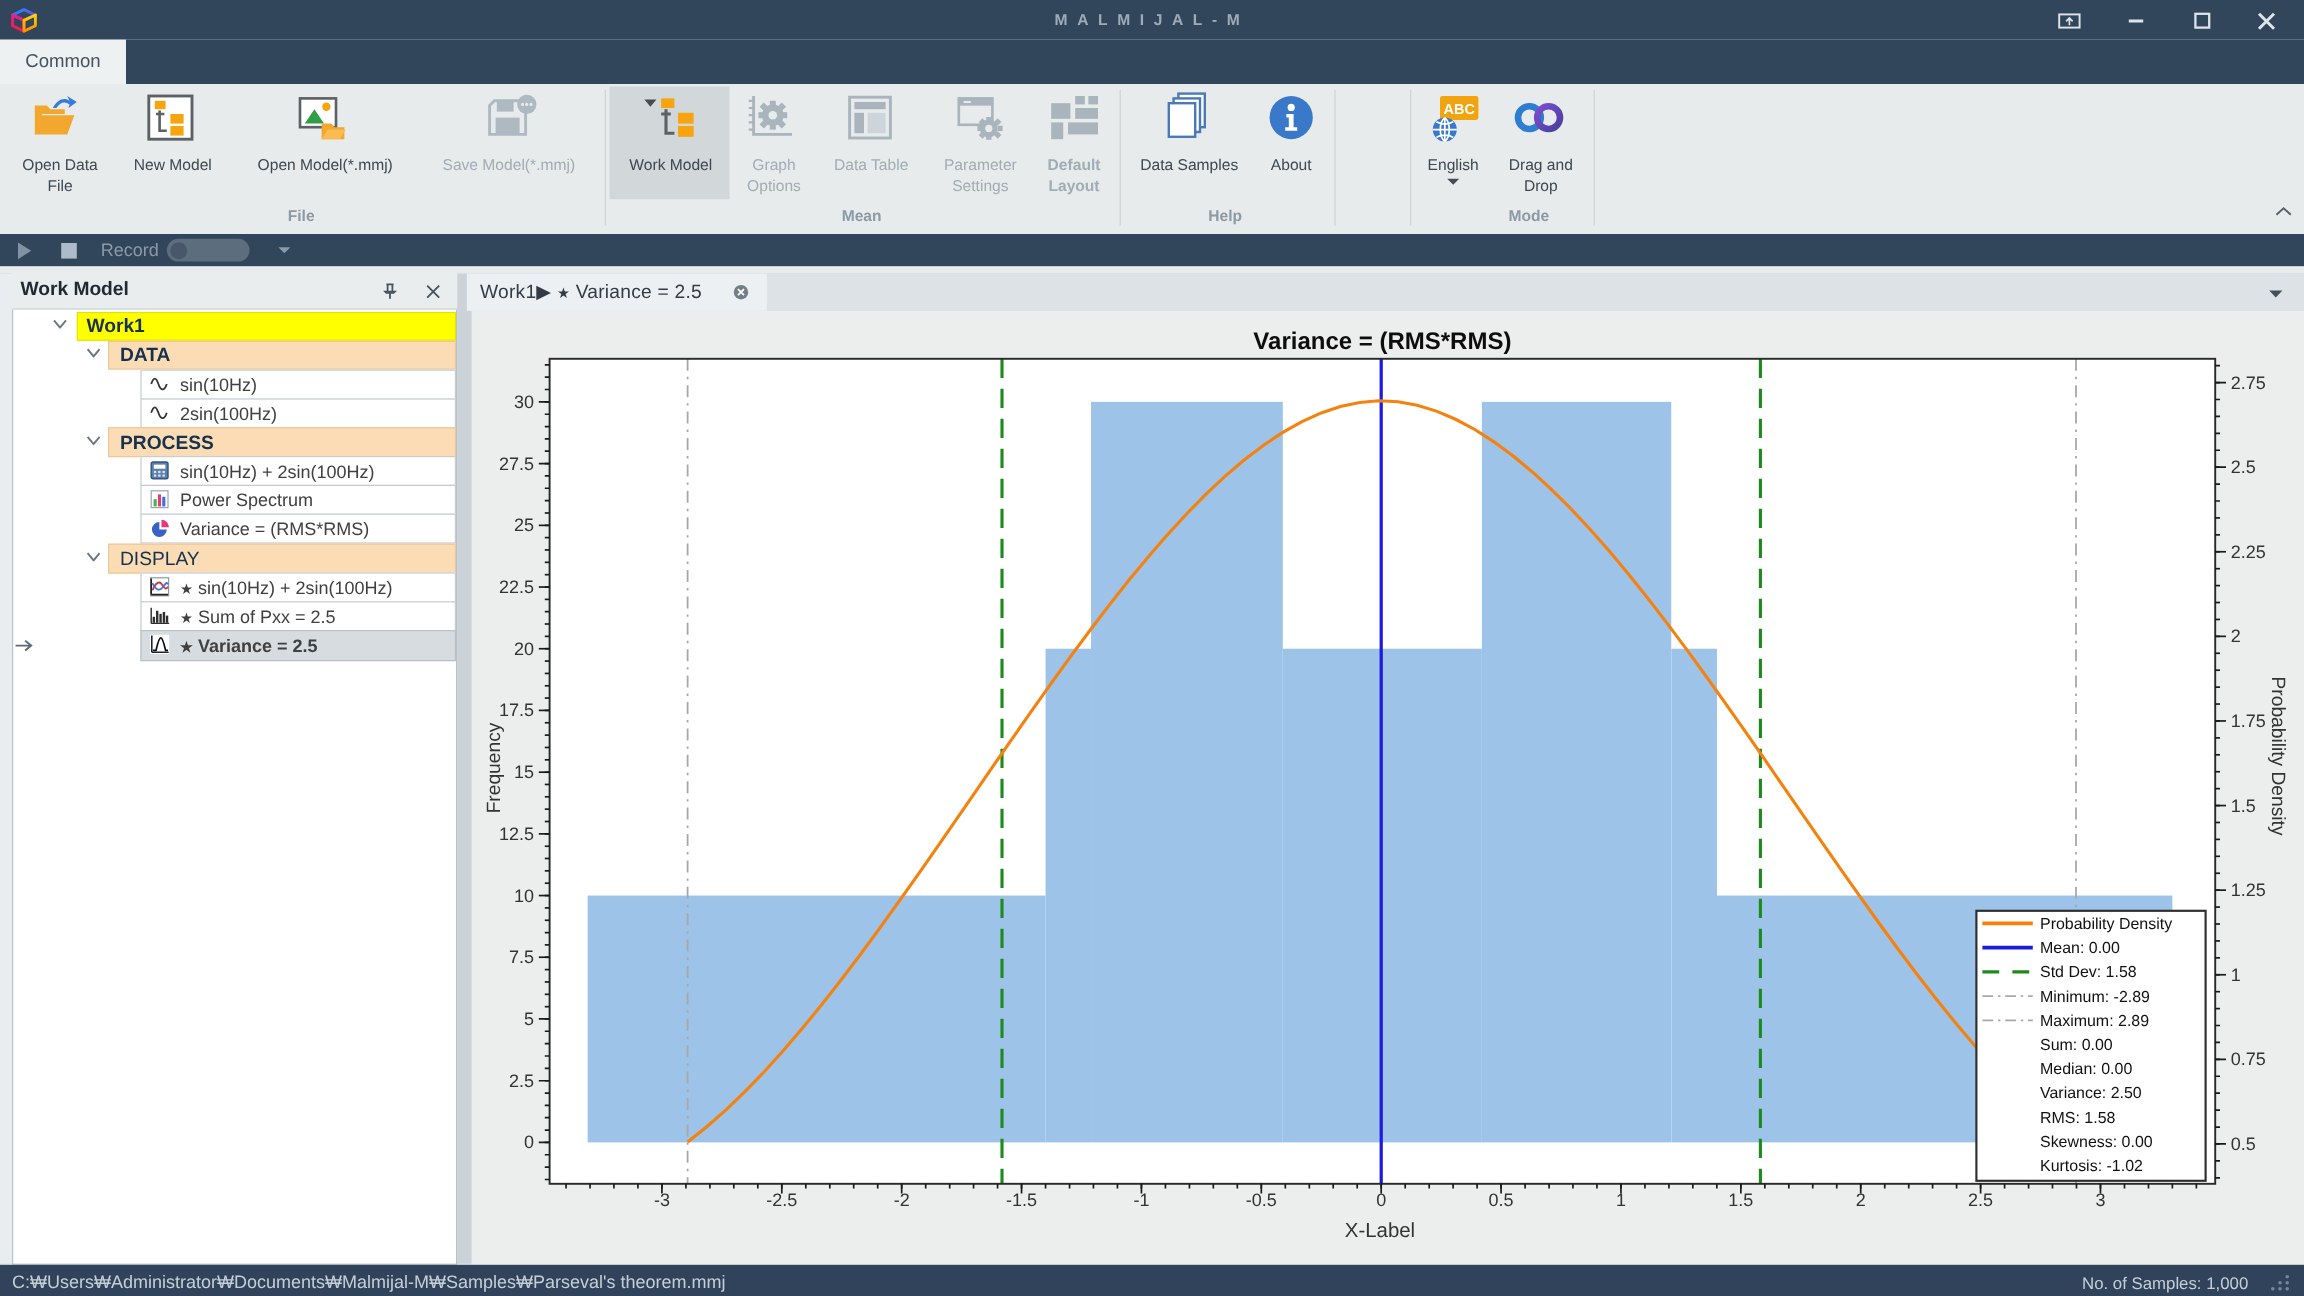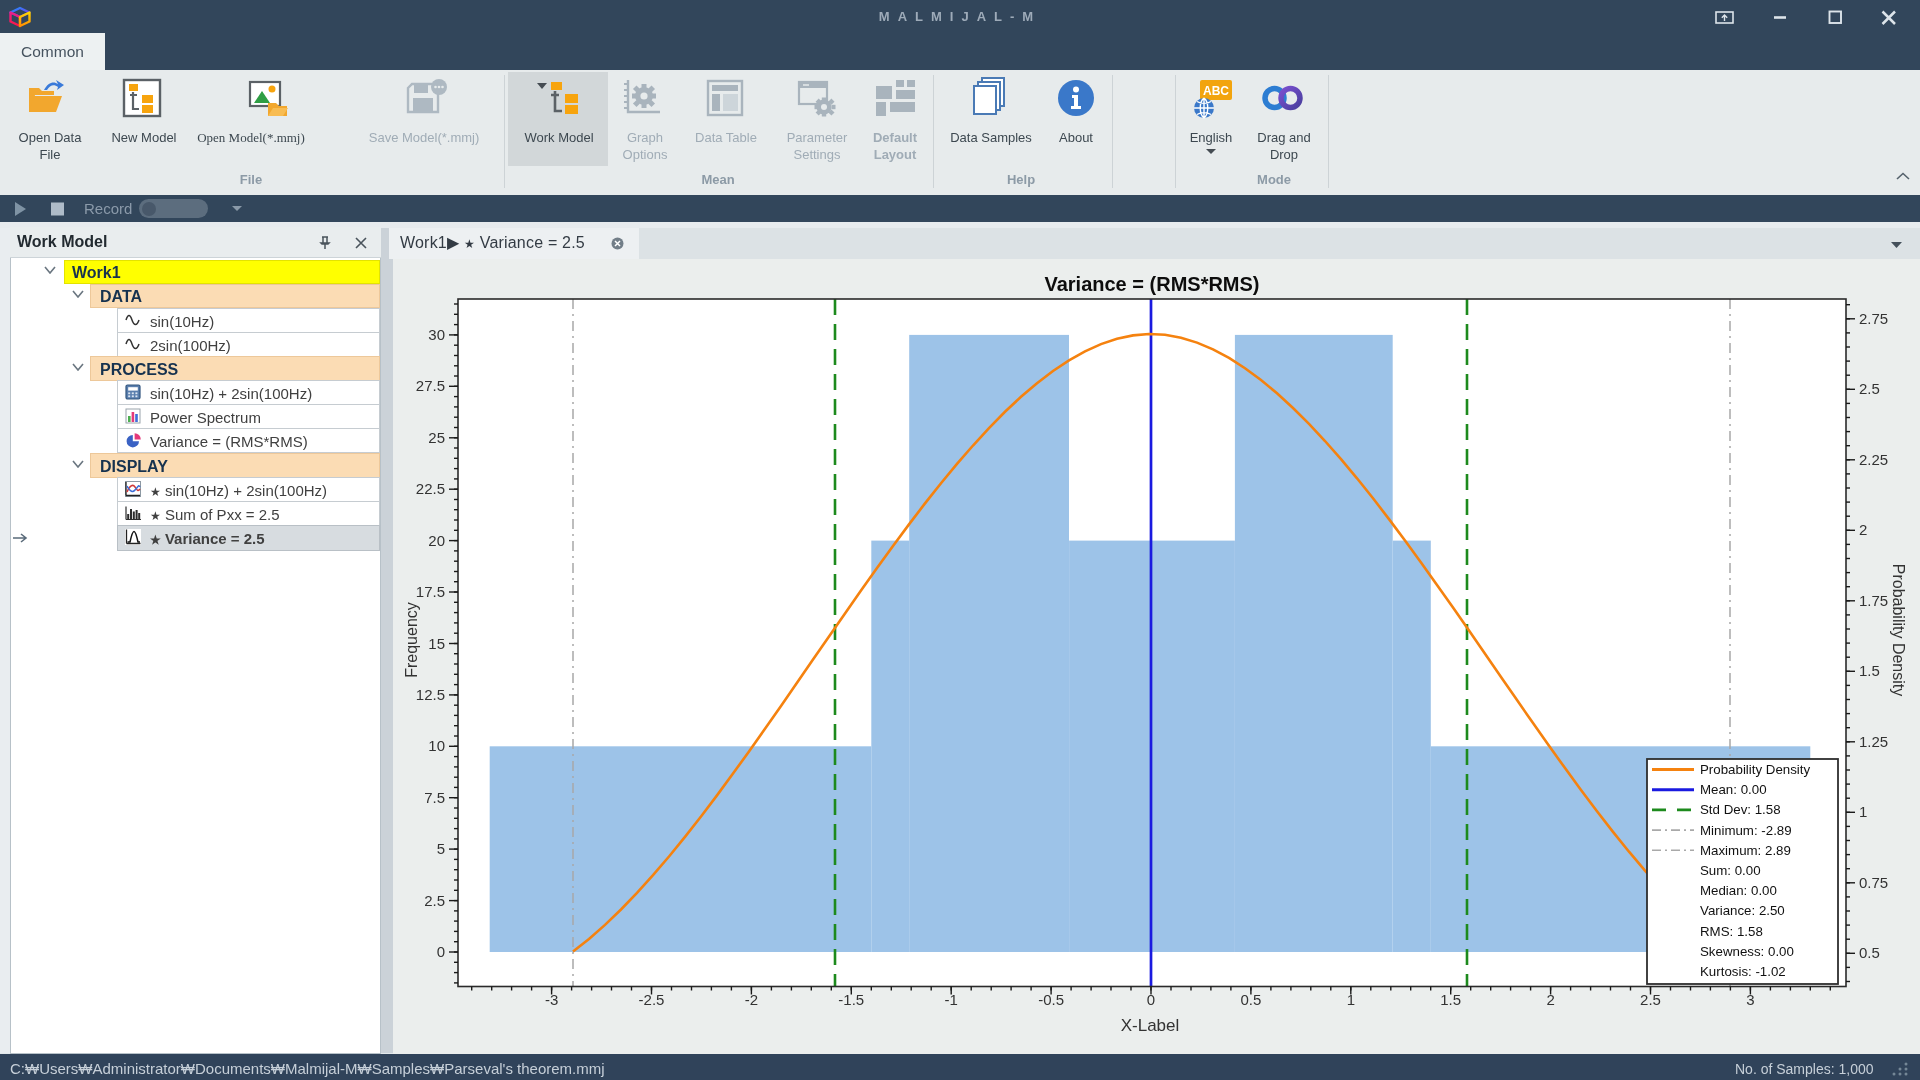--- a/index.html
+++ b/index.html
@@ -102,21 +102,21 @@
 </svg>
 <div class="rlabel" style="left:98px; top:129px; width:92px;">New Model</div>
 
 <svg class="abs" style="left:246px; top:78px;" width="42" height="40" viewBox="0 0 42 40">
  <rect x="4" y="4" width="30" height="24" fill="#fff" stroke="#5b6166" stroke-width="2.2"></rect>
  <circle cx="26" cy="11" r="3.5" fill="#f7a40e"></circle>
  <path d="M8 25 L16 13 L24 25 Z" fill="#2f9e44"></path>
  <path d="M22 28 L22 25 L30 25 L33 28 L41 28 L41 38 L22 38 Z" fill="#f2a72e"></path>
  <path d="M22 38 L27 30 L42 30 L37 38 Z" fill="#f8bc52"></path>
 </svg>
-<div class="rlabel" style="left:181px; top:129px; width:140px;font-family:Liberation Serif, serif;">Open Model(*.mmj)</div>
+<div class="rlabel" style="left:201px; top:129px; width:140px;">Open Model(*.mmj)</div>
 
 <svg class="abs" style="left:404px; top:78px;" width="44" height="40" viewBox="0 0 44 40">
  <path d="M4 10 L8 6 L30 6 L34 10 L34 34 L4 34 Z" fill="none" stroke="#aeb9c2" stroke-width="2.4"></path>
  <rect x="10" y="6" width="14" height="9" fill="#aeb9c2"></rect>
  <rect x="9" y="20" width="20" height="14" fill="#aeb9c2"></rect>
  <circle cx="35" cy="9" r="8" fill="#aeb9c2"></circle>
  <circle cx="31.5" cy="9" r="1.3" fill="#e7ebec"></circle>
     <circle cx="35" cy="9" r="1.3" fill="#e7ebec"></circle>
     <circle cx="38.5" cy="9" r="1.3" fill="#e7ebec"></circle>
 </svg>
@@ -290,21 +290,21 @@
 <div class="abs treerow" style="left:150px; top:337px;">2sin(100Hz)</div>
 <div class="abs" style="left:90px; top:356px; width:290px; height:25px; background:#fbdcb4; border:1px solid #edc89a;"></div>
 <div class="abs treerow" style="left:100px; top:361px; font-weight:bold; font-size:16px; color:#16324f;">PROCESS</div>
 <div class="abs" style="left:117px; top:380px; width:263px; height:25px; background:#fff; border:1px solid #c6ccd1;"></div>
 <div class="abs treerow" style="left:150px; top:385px;">sin(10Hz) + 2sin(100Hz)</div>
 <div class="abs" style="left:117px; top:404px; width:263px; height:25px; background:#fff; border:1px solid #c6ccd1;"></div>
 <div class="abs treerow" style="left:150px; top:409px;">Power Spectrum</div>
 <div class="abs" style="left:117px; top:428px; width:263px; height:25px; background:#fff; border:1px solid #c6ccd1;"></div>
 <div class="abs treerow" style="left:150px; top:433px;">Variance = (RMS*RMS)</div>
 <div class="abs" style="left:90px; top:453px; width:290px; height:25px; background:#fbdcb4; border:1px solid #edc89a;"></div>
-<div class="abs treerow" style="left:100px; top:458px; font-weight:bold; font-size:16px; color:#16324f;">DISPLAY</div>
+<div class="abs treerow" style="left:100px; top:458px; font-weight:normal; font-size:16px; color:#16324f;">DISPLAY</div>
 <div class="abs" style="left:117px; top:477px; width:263px; height:25px; background:#fff; border:1px solid #c6ccd1;"></div>
 <div class="abs treerow" style="left:150px; top:482px;"><span class="st">★</span> sin(10Hz) + 2sin(100Hz)</div>
 <div class="abs" style="left:117px; top:501px; width:263px; height:25px; background:#fff; border:1px solid #c6ccd1;"></div>
 <div class="abs treerow" style="left:150px; top:506px;"><span class="st">★</span> Sum of Pxx = 2.5</div>
 <div class="abs" style="left:117px; top:525px; width:263px; height:26px; background:#d7dce0; border:1px solid #b9c0c6;"></div>
 <div class="abs treerow" style="left:150px; top:530px; font-weight:bold; font-size:15px;"><span class="st">★</span> Variance =  2.5</div>
 
 <svg class="abs" style="left:12px; top:532px;" width="16" height="12" viewBox="0 0 16 12">
     <path d="M1 6 H13 M9 2 L14 6 L9 10" fill="none" stroke="#5a6b7a" stroke-width="1.6"></path>
   </svg>

